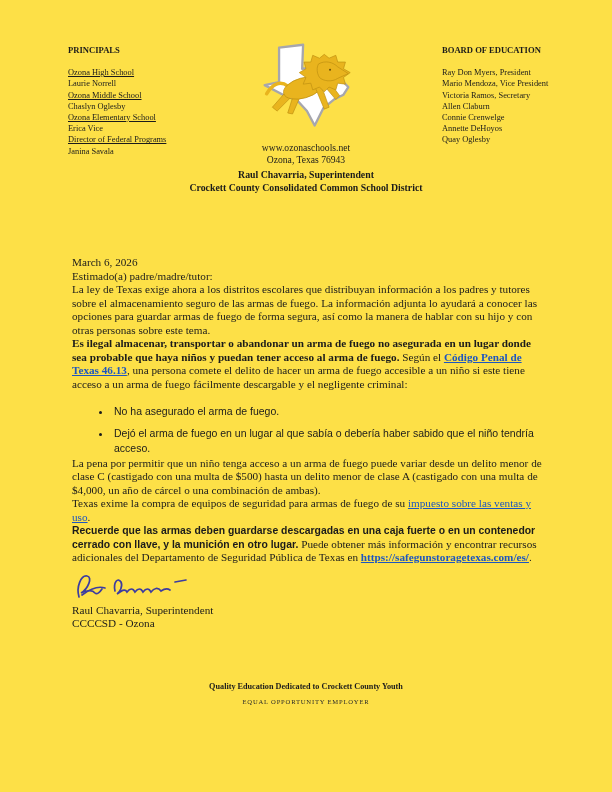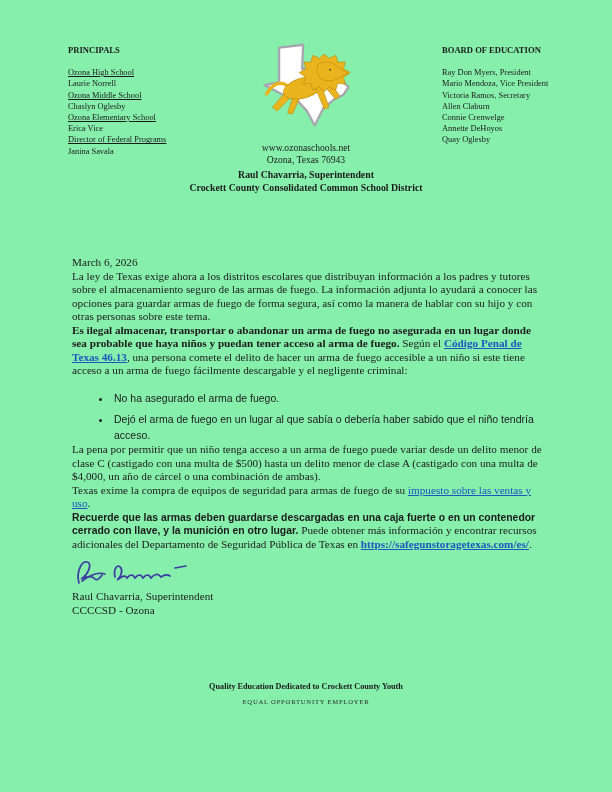--- a/index.html
+++ b/index.html
@@ -1,17 +1,17 @@
 <!DOCTYPE html>
 <html><head>
 <meta charset="utf-8">
 <style>
   html,body{margin:0;padding:0;background:#ffffff;}
   .page{
-    position:relative;width:612px;height:792px;background:#86efac;
+    position:relative;width:612px;height:792px;background:#fde047;
     font-family:"Liberation Serif", serif;color:#1b1b1b;overflow:hidden;
   }
   
   .col{position:absolute;font-size:8.4px;line-height:11.2px;}
   .principals{left:68px;top:45px;width:160px;}
   .board{left:442px;top:45px;width:150px;}
   .col-title{font-weight:bold;font-size:8.6px;margin-bottom:11px;}
   .col-line{white-space:nowrap;}
   .col-line.u{text-decoration:underline;}
   
@@ -94,20 +94,21 @@
     <div class="addr">www.ozonaschools.net</div>
     <div class="addr">Ozona, Texas 76943</div>
     <div class="head-bold-wrap">
       <div class="head-bold">Raul Chavarria, Superintendent</div>
       <div class="head-bold">Crockett County Consolidated Common School District</div>
     </div>
   </div>
 
   <div class="letter">
     <p class="date">March 6, 2026</p>
+    <p class="salutation">Estimado(a) padre/madre/tutor:</p>
 
     <p class="p1">La ley de Texas exige ahora a los distritos escolares que distribuyan información a los padres y tutores sobre el almacenamiento seguro de las armas de fuego. La información adjunta lo ayudará a conocer las opciones para guardar armas de fuego de forma segura, así como la manera de hablar con su hijo y con otras personas sobre este tema.</p>
 
     <p class="p2"><span class="bold-serif">Es ilegal almacenar, transportar o abandonar un arma de fuego no asegurada en un lugar donde sea probable que haya niños y puedan tener acceso al arma de fuego.</span><span> Según el </span><span class="link b">Código Penal de Texas 46.13</span><span>, una persona comete el delito de hacer un arma de fuego accesible a un niño si este tiene acceso a un arma de fuego fácilmente descargable y el negligente criminal:</span></p>
 
     <ul class="bullets">
       <li>No ha asegurado el arma de fuego.</li>
       <li>Dejó el arma de fuego en un lugar al que sabía o debería haber sabido que el niño tendría acceso.</li>
     </ul>
 

